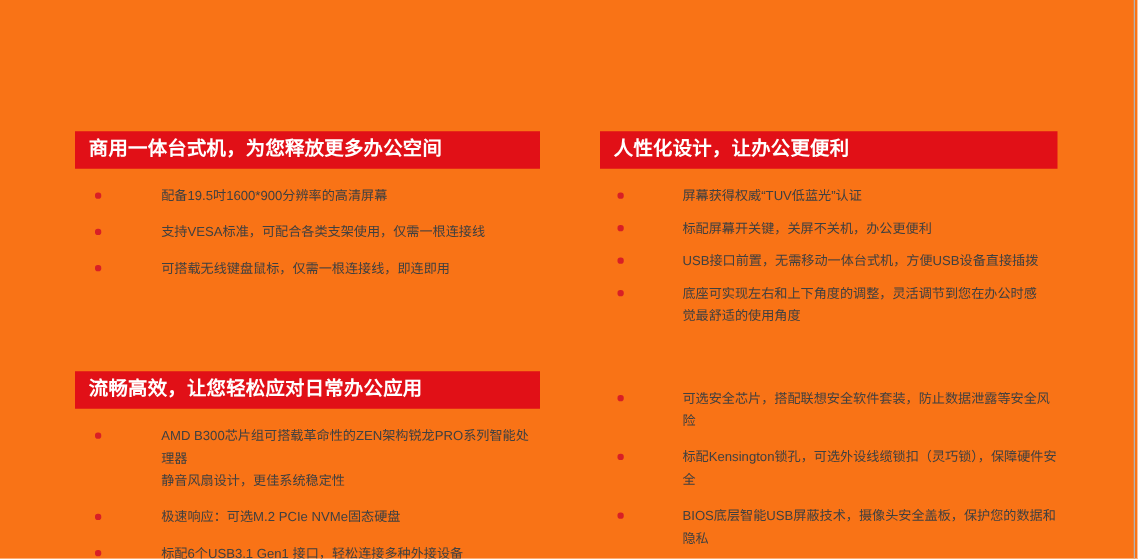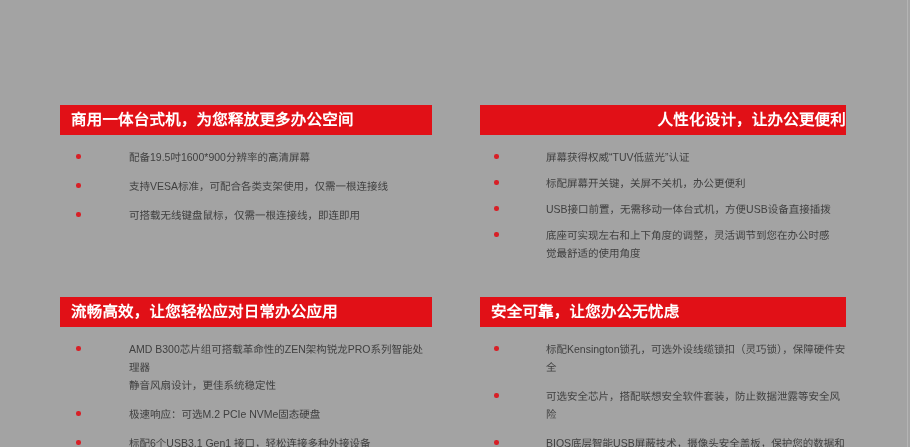--- a/index.html
+++ b/index.html
@@ -99,21 +99,21 @@
   .panel.p1 .panel-bullet,
   .panel.p3 .panel-bullet { left: 14px; }
   .panel.p1 .panel-item { margin-bottom: 8px; }
   .panel.p3 .panel-item { margin-bottom: 11px; }
   .panel.p2 .panel-item { margin-bottom: 11px; }
   .panel.p0 .panel-item { margin-bottom: 11px; }
 </style>
 </head>
 <body>
 
-<div id="page" style="background: #a3a3a3;">
+<div id="page" style="background: #f97316;">
 
   <div id="right-edge-rule" style="background: rgb(180, 180, 180);"></div>
 
   <div class="feature-grid">
 
     <section class="panel p0">
       <div class="panel-banner" style="background: rgb(225, 16, 23);">
         <h2 class="panel-banner-title">商用一体台式机，为您释放更多办公空间</h2>
       </div>
       <ul class="panel-list">
@@ -126,21 +126,21 @@
           <span class="panel-item-text">支持VESA标准，可配合各类支架使用，仅需一根连接线</span>
         </li>
         <li class="panel-item" style="color: rgb(64, 64, 64);">
           <span class="panel-bullet" style="background: rgb(216, 31, 38);"></span>
           <span class="panel-item-text">可搭载无线键盘鼠标，仅需一根连接线，即连即用</span>
         </li>
       </ul>
     </section>
 
     <section class="panel p1">
-      <div class="panel-banner" style="background: rgb(225, 16, 23); justify-content: flex-end;">
+      <div class="panel-banner" style="background: rgb(225, 16, 23);">
         <h2 class="panel-banner-title">人性化设计，让办公更便利</h2>
       </div>
       <ul class="panel-list">
         <li class="panel-item" style="color: rgb(64, 64, 64);">
           <span class="panel-bullet" style="background: rgb(216, 31, 38);"></span>
           <span class="panel-item-text">屏幕获得权威“TUV低蓝光”认证</span>
         </li>
         <li class="panel-item" style="color: rgb(64, 64, 64);">
           <span class="panel-bullet" style="background: rgb(216, 31, 38);"></span>
           <span class="panel-item-text">标配屏幕开关键，关屏不关机，办公更便利</span>
@@ -172,31 +172,28 @@
           <span class="panel-item-text">极速响应：可选M.2 PCIe NVMe固态硬盘</span>
         </li>
         <li class="panel-item" style="color: rgb(64, 64, 64);">
           <span class="panel-bullet" style="background: rgb(216, 31, 38);"></span>
           <span class="panel-item-text">标配6个USB3.1 Gen1 接口，轻松连接多种外接设备</span>
         </li>
       </ul>
     </section>
 
     <section class="panel p3">
-      <div class="panel-banner" style="background: rgb(225, 16, 23);">
-        <h2 class="panel-banner-title">安全可靠，让您办公无忧虑</h2>
-      </div>
-      <ul class="panel-list">
+      <ul class="panel-list">
+        <li class="panel-item" style="color: rgb(64, 64, 64);">
+          <span class="panel-bullet" style="background: rgb(216, 31, 38);"></span>
+          <span class="panel-item-text">可选安全芯片，搭配联想安全软件套装，防止数据泄露等安全风险</span>
+        </li>
         <li class="panel-item" style="color: rgb(64, 64, 64);">
           <span class="panel-bullet" style="background: rgb(216, 31, 38);"></span>
           <span class="panel-item-text">标配Kensington锁孔，可选外设线缆锁扣（灵巧锁），保障硬件安全</span>
-        </li>
-        <li class="panel-item" style="color: rgb(64, 64, 64);">
-          <span class="panel-bullet" style="background: rgb(216, 31, 38);"></span>
-          <span class="panel-item-text">可选安全芯片，搭配联想安全软件套装，防止数据泄露等安全风险</span>
         </li>
         <li class="panel-item" style="color: rgb(64, 64, 64);">
           <span class="panel-bullet" style="background: rgb(216, 31, 38);"></span>
           <span class="panel-item-text">BIOS底层智能USB屏蔽技术，摄像头安全盖板，保护您的数据和隐私</span>
         </li>
       </ul>
     </section>
 
   </div>
 </div>

